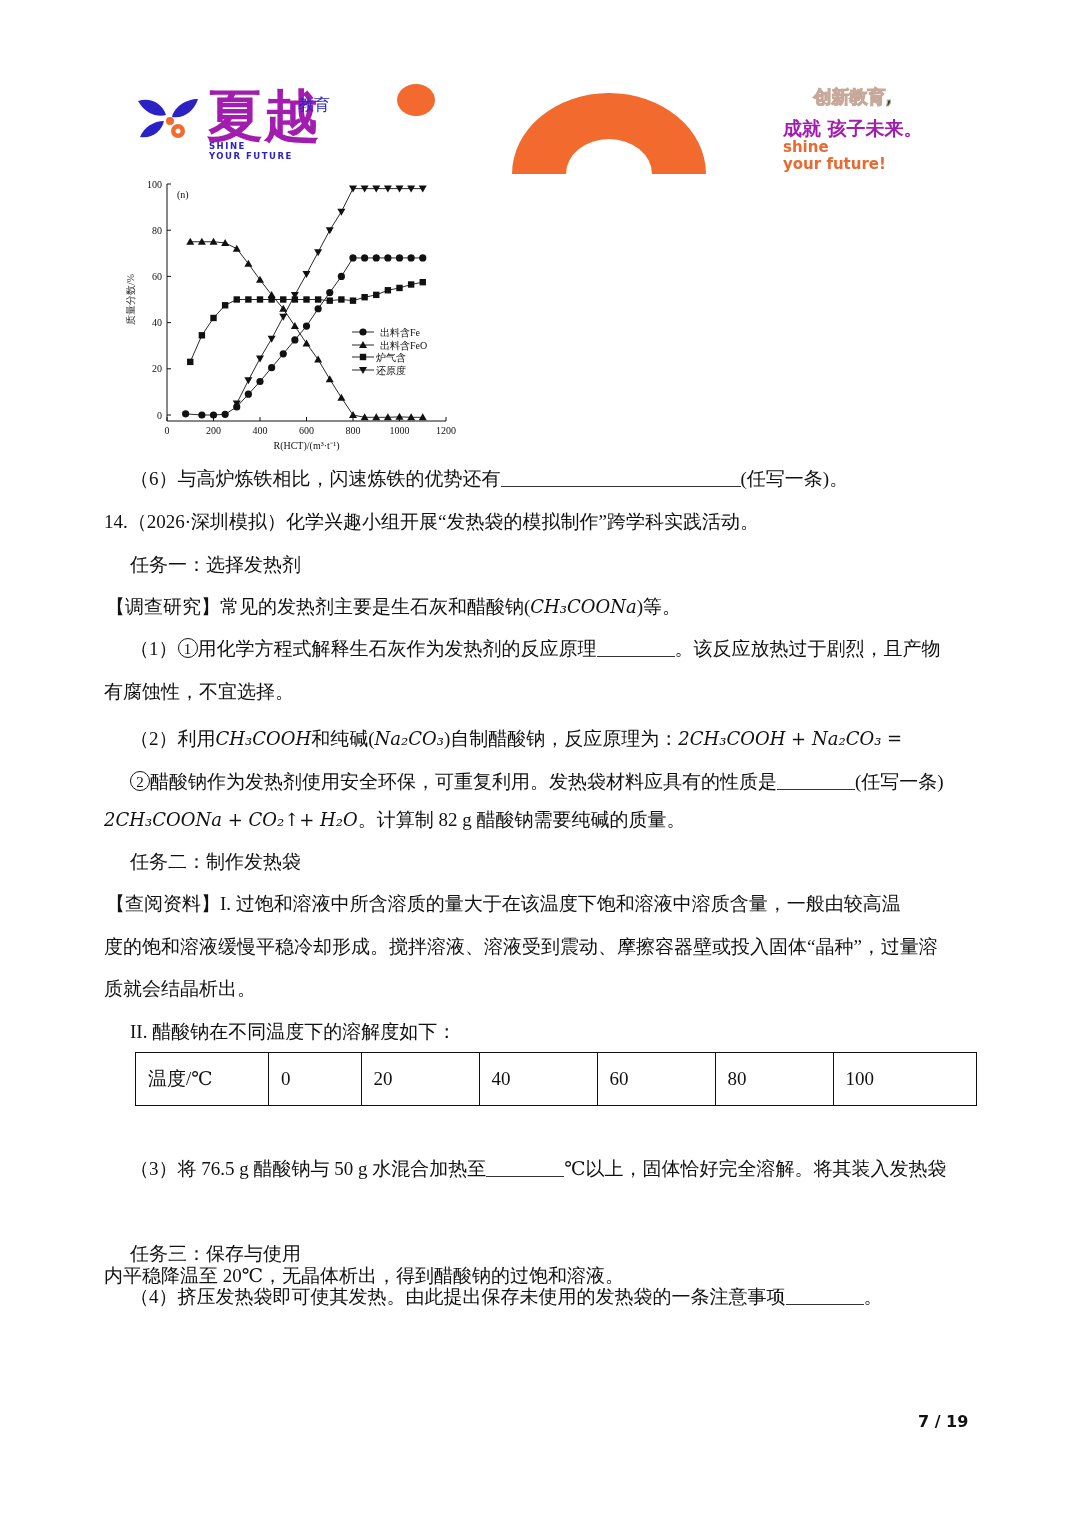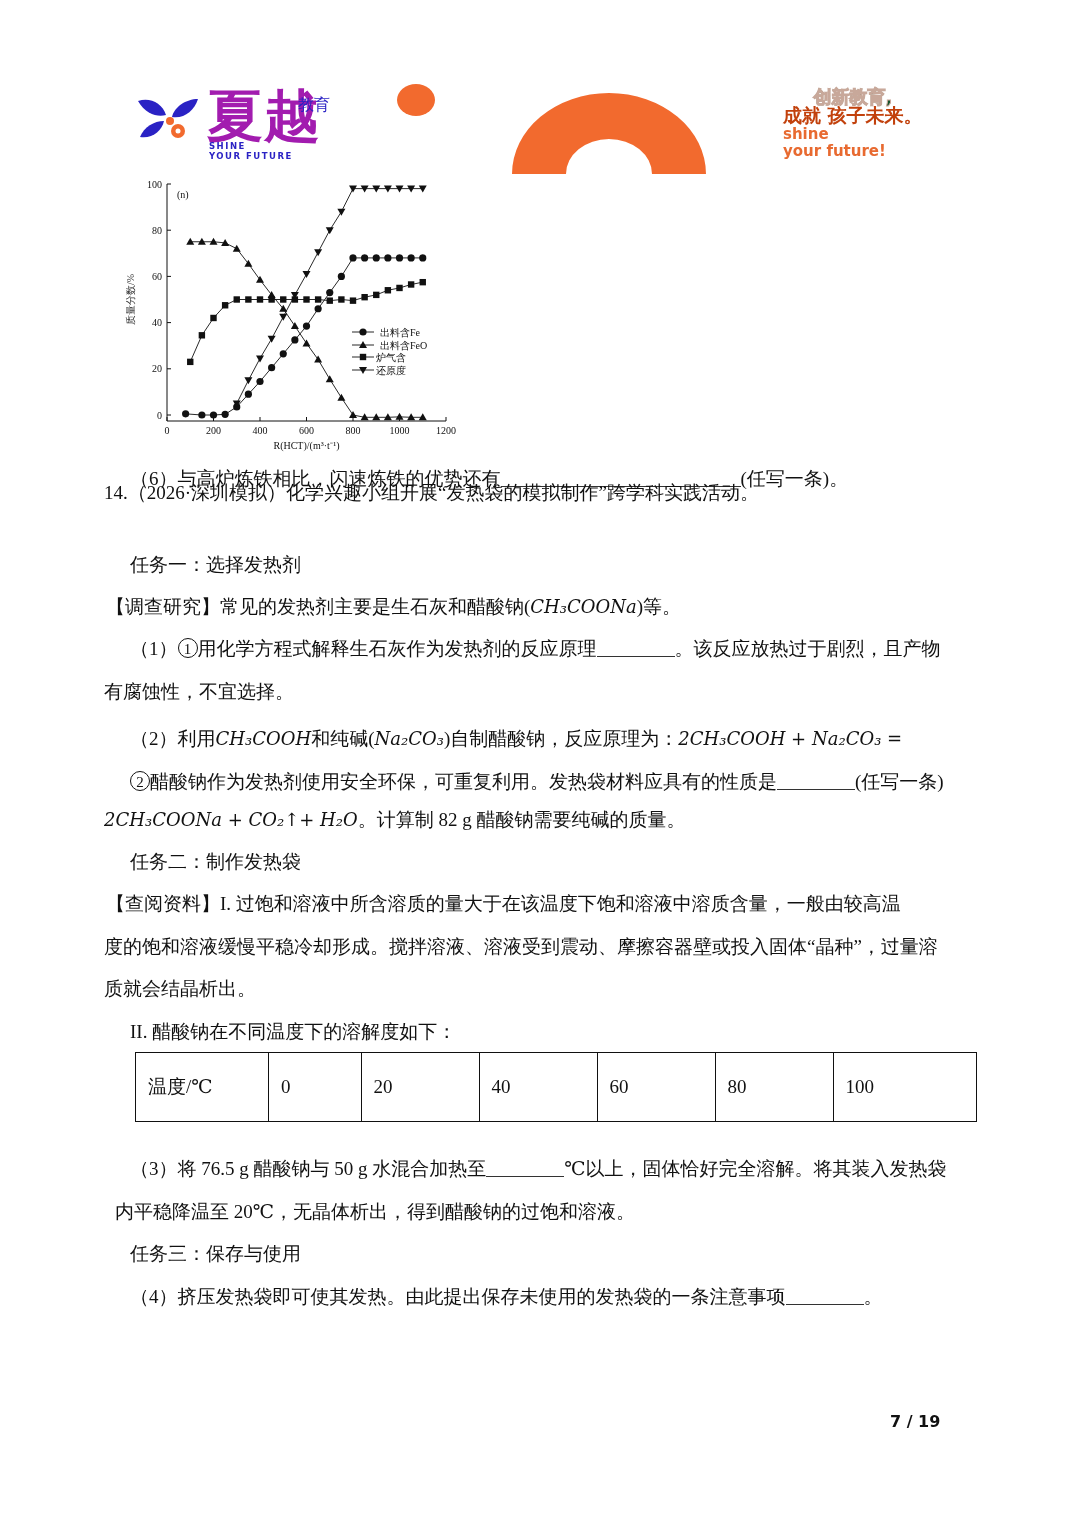--- a/index.html
+++ b/index.html
@@ -10,34 +10,34 @@
   .logo-mark { left: 136px; top: 97px; width: 64px; height: 44px; }
   .logo-cn { left: 207px; top: 92px; font-family: "DejaVu Sans", sans-serif; font-weight: bold;
              font-size: 56px; color: #a21caf; letter-spacing: 1px; line-height: 48px; }
   .logo-edu { left: 298px; top: 95px; font-family: Liberation Serif, serif; font-size: 16px; color: #2a22c4; }
   .logo-en { left: 209px; top: 141px; font-family: "DejaVu Sans", sans-serif; font-weight: bold; font-size: 8.5px;
              color: #2a22c4; letter-spacing: 1.5px; line-height: 10px; }
   .orange-dot { left: 397px; top: 84px; width: 38px; height: 32px; border-radius: 50%; background: #f26a2e; }
   .arc { left: 512px; top: 93px; width: 194px; height: 81px; }
   .slogan { left: 783px; top: 88px; font-family: "DejaVu Sans", sans-serif; line-height: 1; }
   .slogan .s1 { font-size: 18px; color: #14532d; -webkit-text-stroke: 1px #c8a89a; font-weight: bold; text-align: center; }
-  .slogan .s2 { font-size: 19px; color: #c2410c; font-weight: bold; margin-top: 0; }
+  .slogan .s2 { font-size: 19px; color: #a21caf; font-weight: bold; margin-top: 13px; }
   .slogan .s3 { font-size: 15px; color: #e86a30; font-weight: bold; line-height: 15px; margin-top: 2px; }
   
   .chart { left: 120px; top: 172px; width: 350px; height: 290px; }
   
   .line { position: absolute; left: 104px; font-size: 19px; line-height: 24px; white-space: nowrap; }
   .indent { left: 130px; }
   .blank { display: inline-block; border-bottom: 1px solid #333; height: 18px; vertical-align: -2px; }
   .math { font-style: italic; font-family: "DejaVu Serif", serif; font-size: 18px; }
   .circ { display: inline-block; width: 20px; height: 20px; border: 1.5px solid #111; border-radius: 50%;
           text-align: center; line-height: 20px; font-size: 15px; box-sizing: border-box; vertical-align: 1px; }
   table.sol { position: absolute; left: 135px; top: 1052px; width: 842px; border-collapse: collapse; font-size: 19px; }
-  table.sol td { border: 1.5px solid #111; height: 44px; padding: 12px 12px; text-align: left; }
-  .pagenum { left: 890px; top: 1412px; font-family: "DejaVu Sans", sans-serif; font-weight: bold; font-size: 16px; }
+  table.sol td { border: 1.5px solid #111; height: 44px; padding: 4px 12px; text-align: left; }
+  .pagenum { left: 918px; top: 1412px; font-family: "DejaVu Sans", sans-serif; font-weight: bold; font-size: 16px; }
 </style>
 </head>
 <body>
 
 <svg class="abs logo-mark" viewBox="0 0 64 44">
   <path d="M2 4 C14 0 26 6 30 18 C22 20 10 18 2 4Z" fill="#2a22c4"></path>
   <path d="M62 2 C58 14 48 22 36 20 C38 10 50 2 62 2Z" fill="#2a22c4"></path>
   <path d="M4 40 C8 30 18 24 28 24 C26 34 16 42 4 40Z" fill="#2a22c4"></path>
   <circle cx="34" cy="24" r="4" fill="#f26a2e"></circle>
   <circle cx="42" cy="34" r="7" fill="#f26a2e"></circle>
@@ -187,21 +187,21 @@
     <text x="256" y="188.5" font-size="10" font-family="Liberation Serif, serif" fill="#111">炉气含</text>
     <line x1="232" y1="198" x2="254" y2="198" stroke="#111" stroke-width="0.9"></line>
     <polygon points="243,202 239,195 247,195" fill="#111"></polygon>
     <text x="256" y="201.5" font-size="10" font-family="Liberation Serif, serif" fill="#111">还原度</text>
   </svg>
 
 <div class="line indent" style="top:467px;">
   <span>（6）与高炉炼铁相比，闪速炼铁的优势还有</span><span class="blank" style="width:240px;"></span><span>(任写一条)。</span>
 </div>
 
-<div class="line" style="top:481px;">14.（2026·深圳模拟）化学兴趣小组开展“发热袋的模拟制作”跨学科实践活动。</div>
+<div class="line" style="top:510px;">14.（2026·深圳模拟）化学兴趣小组开展“发热袋的模拟制作”跨学科实践活动。</div>
 
 <div class="line indent" style="top:553px;">任务一：选择发热剂</div>
 
 <div class="line" style="top:595px; left:106px;">
   <span>【调查研究】常见的发热剂主要是生石灰和醋酸钠(</span><span class="math">CH₃COONa</span><span>)等。</span>
 </div>
 
 <div class="line indent" style="top:637px;">
   <span>（1）</span><span class="circ">1</span><span>用化学方程式解释生石灰作为发热剂的反应原理</span><span class="blank" style="width:78px;"></span><span>。该反应放热过于剧烈，且产物</span>
 </div>
@@ -236,21 +236,21 @@
     <td>60</td>
     <td>80</td>
     <td>100</td>
   </tr>
 </tbody>
   </table>
 
 <div class="line indent" style="top:1157px;">
   <span>（3）将 76.5 g 醋酸钠与 50 g 水混合加热至</span><span class="blank" style="width:78px;"></span><span>℃以上，固体恰好完全溶解。将其装入发热袋</span>
 </div>
-<div class="line" style="top:1200px;margin-left:11px;">内平稳降温至 20℃，无晶体析出，得到醋酸钠的过饱和溶液。</div>
+<div class="line" style="top:1264px;">内平稳降温至 20℃，无晶体析出，得到醋酸钠的过饱和溶液。</div>
 
 <div class="line indent" style="top:1242px;">任务三：保存与使用</div>
 
 <div class="line indent" style="top:1285px;">
   <span>（4）挤压发热袋即可使其发热。由此提出保存未使用的发热袋的一条注意事项</span><span class="blank" style="width:78px;"></span><span>。</span>
 </div>
 
 <div class="abs pagenum">7 / 19</div>
 
 </body></html>

